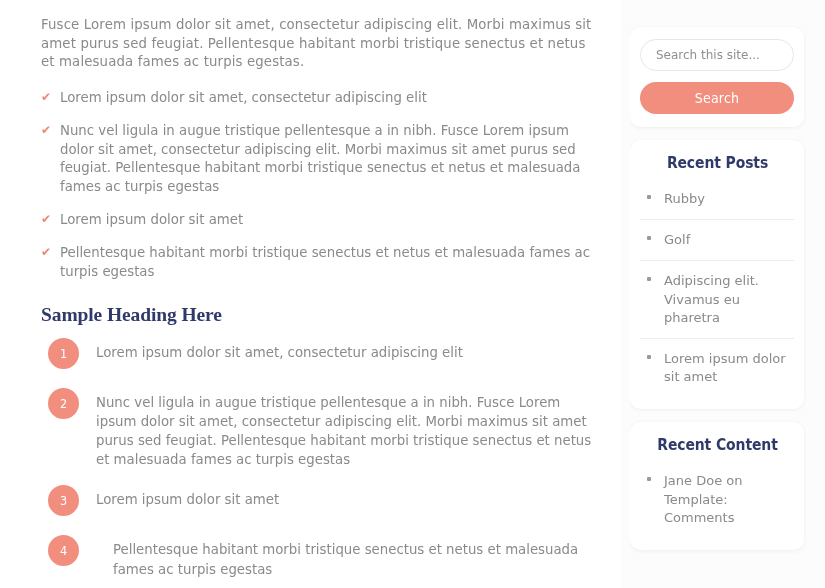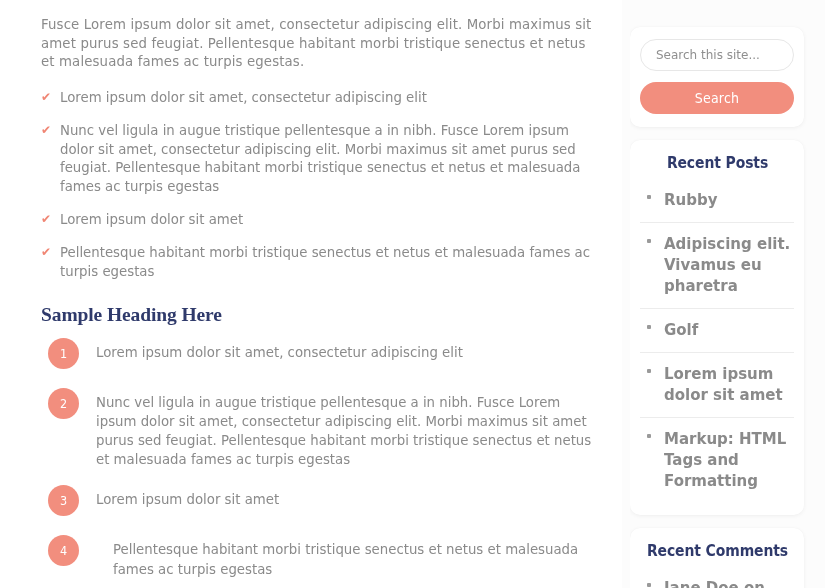--- a/index.html
+++ b/index.html
@@ -186,25 +186,24 @@
   }
 
   ul.widget-list {
     list-style: none;
     margin: 0;
     padding: 0;
   }
   ul.widget-list > li {
     position: relative;
     padding: 11px 2px 11px 24px;
-    font-size: 15px;
+    font-size: 13px;
     line-height: 1.40;
     color: #8a8a8a;
     border-bottom: 1px solid #ececec;
-    font-weight: bold;
   }
   ul.widget-list > li:last-child {
     border-bottom: none;
   }
   ul.widget-list > li .bullet-dot {
     position: absolute;
     left: 7px;
     top: 16px;
     width: 4px;
     height: 4px;
@@ -272,39 +271,35 @@
 
     <div class="widget">
       <div class="widget-title">Recent Posts</div>
       <ul class="widget-list">
         <li>
           <span class="bullet-dot"></span>
           <span>Rubby</span>
         </li>
         <li>
           <span class="bullet-dot"></span>
+          <span>Golf</span>
+        </li>
+        <li>
+          <span class="bullet-dot"></span>
           <span>Adipiscing elit. Vivamus eu pharetra</span>
         </li>
         <li>
           <span class="bullet-dot"></span>
-          <span>Golf</span>
-        </li>
-        <li>
-          <span class="bullet-dot"></span>
           <span>Lorem ipsum dolor sit amet</span>
-        </li>
-        <li>
-          <span class="bullet-dot"></span>
-          <span>Markup: HTML Tags and Formatting</span>
         </li>
       </ul>
     </div>
 
     <div class="widget">
-      <div class="widget-title">Recent Comments</div>
+      <div class="widget-title">Recent Content</div>
       <ul class="widget-list">
         <li>
           <span class="bullet-dot"></span>
           <span>Jane Doe on Template: Comments</span>
         </li>
 
       </ul>
     </div>
 
   </div>

